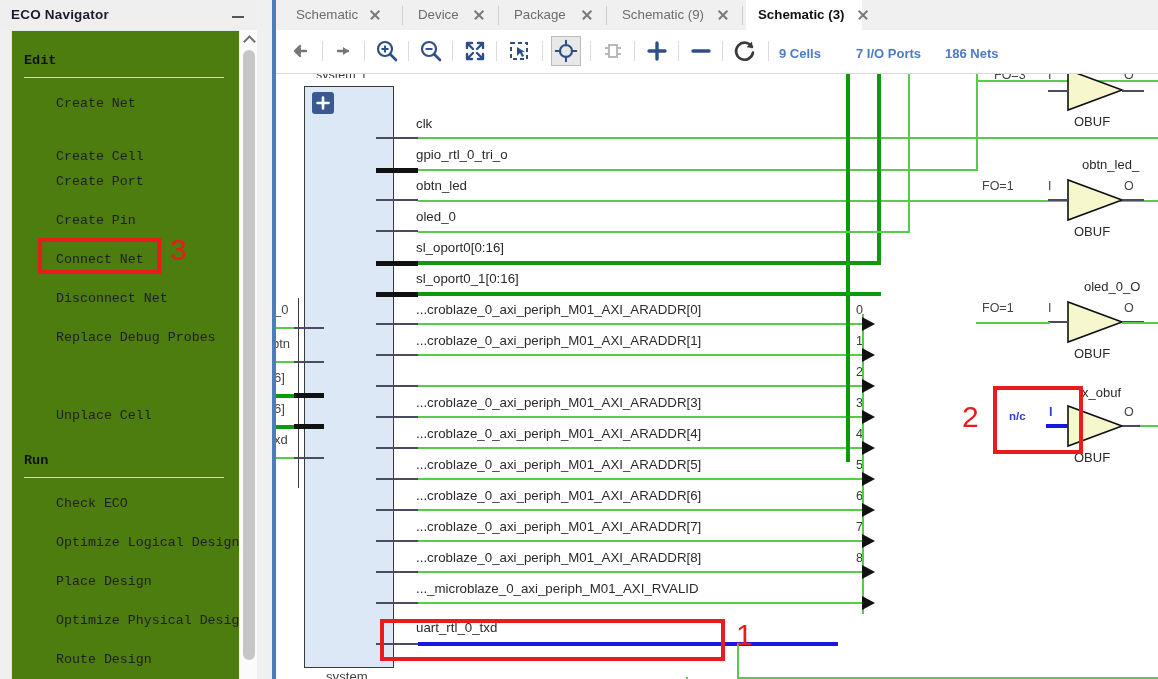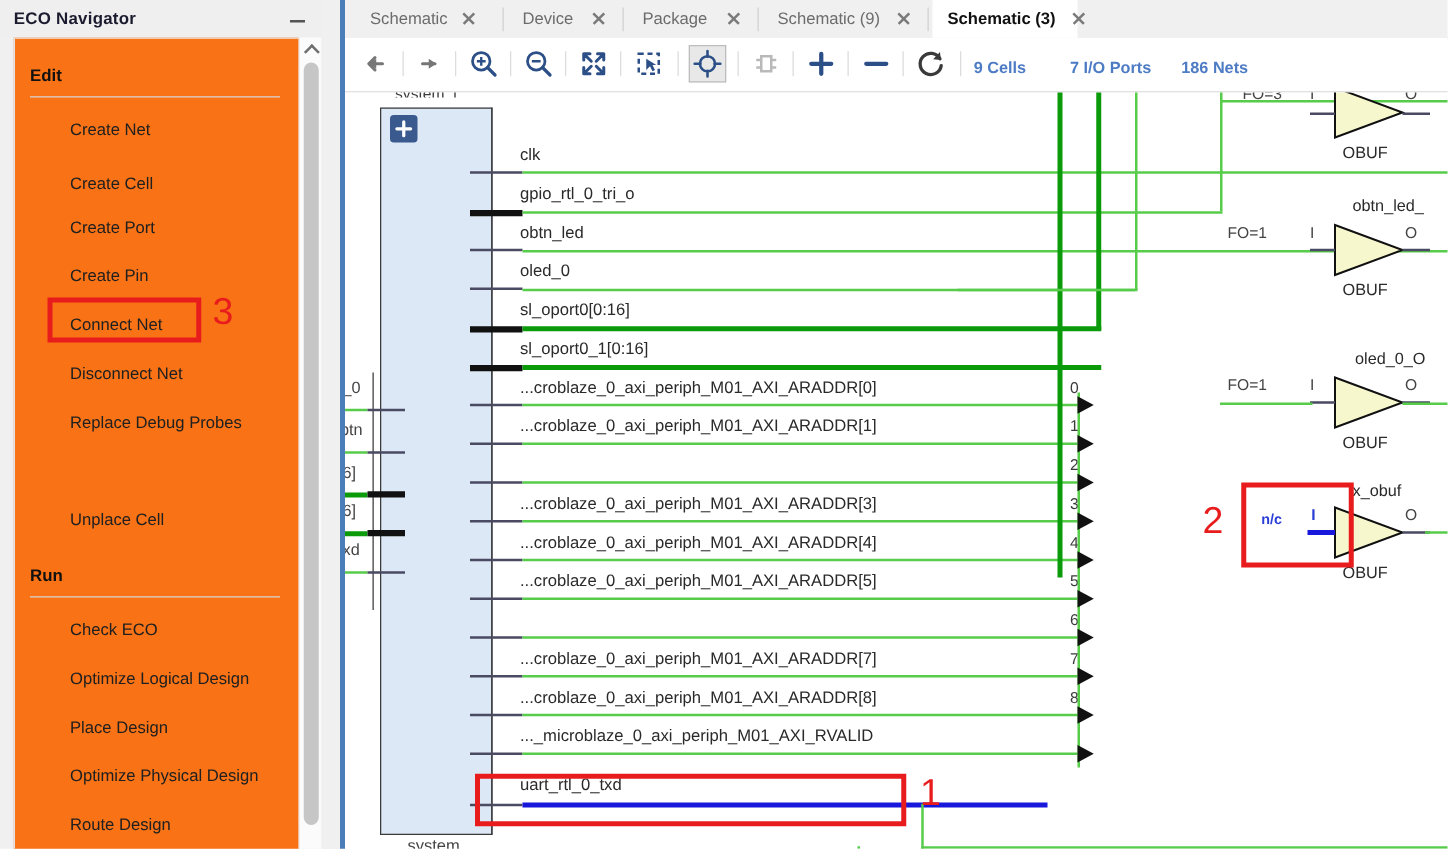--- a/index.html
+++ b/index.html
@@ -8,21 +8,21 @@
     font-family:"Liberation Sans", sans-serif;
     font-size:13px;color:#1a1a1a;background:#ffffff;
     position:relative;
   }
   
   #eco-panel{position:absolute;left:0;top:0;width:272px;height:679px;background:#f0f0f0;box-sizing:border-box;}
   #eco-header{position:absolute;left:0;top:0;width:272px;height:30px;background:#efefef;}
   #eco-title{position:absolute;left:11px;top:7px;font-size:13.5px;font-weight:bold;color:#1b1b2f;letter-spacing:.2px;}
   #eco-minimize{position:absolute;right:26px;top:8px;width:16px;height:14px;cursor:pointer;}
   #eco-minimize::after{content:"";position:absolute;left:2px;top:8px;width:12px;height:2px;background:#555;}
-  #eco-body{position:absolute;left:11px;top:30px;width:228px;height:649px;background:#f97316;border-left:1px solid #e3e3e3;border-top:1px solid #e9e9e9;box-sizing:border-box;overflow:hidden;}
+  #eco-body{position:absolute;left:11px;top:30px;width:228px;height:649px;background:#4d7c0f;border-left:1px solid #e3e3e3;border-top:1px solid #e9e9e9;box-sizing:border-box;overflow:hidden;font-family:Liberation Mono, monospace;}
   .eco-group{position:absolute;left:0;width:228px;}
   .eco-group-title{position:absolute;left:12px;font-size:13.5px;font-weight:bold;color:#111;}
   .eco-group-rule{position:absolute;left:12px;width:200px;height:1px;background:#d6d6d6;}
   .eco-item{position:absolute;left:0;width:228px;height:26px;cursor:pointer;}
   .eco-item span{position:absolute;left:44px;top:4px;font-size:13.3px;color:#202020;white-space:nowrap;}
   
   #eco-scroll{position:absolute;left:239px;top:30px;width:18px;height:649px;background:#fbfbfb;border-left:1px solid #ededed;}
   #eco-scroll-up{position:absolute;left:0;top:0;width:18px;height:17px;cursor:pointer;}
   #eco-scroll-up::after{content:"";position:absolute;left:5px;top:7px;width:7px;height:7px;border-left:2px solid #6f6f6f;border-top:2px solid #6f6f6f;transform:rotate(45deg);}
   #eco-scroll-thumb{position:absolute;left:3px;top:20px;width:12px;height:610px;background:#c6c6c6;border-radius:6px;cursor:pointer;}
@@ -73,21 +73,21 @@
   </div>
   <div id="eco-body">
 
     <div class="eco-group" style="top:0;">
       <div class="eco-group-title" style="top:22px;">Edit</div>
       <div class="eco-group-rule" style="top:46px;"></div>
     </div>
     <div class="eco-item" style="top:61px;">
         <span>Create Net</span>
       </div>
-    <div class="eco-item" style="top:104px;">
+    <div class="eco-item" style="top:114px;">
         <span>Create Cell</span>
       </div>
     <div class="eco-item" style="top:139px;">
         <span>Create Port</span>
       </div>
     <div class="eco-item" style="top:178px;">
         <span>Create Pin</span>
       </div>
     <div class="eco-item" style="top:217px;">
         <span>Connect Net</span>
@@ -330,20 +330,21 @@
     <div class="netlabel" style="left:140px;top:352px;">...croblaze_0_axi_periph_M01_AXI_ARADDR[4]</div>
     <div class="pinstub" style="left:100px;top:373px;width:42px;"></div>
     <div class="wire-g" style="left:142px;top:373px;width:444px;height:2px;"></div>
     <div class="idxnum" style="left:580px;top:353px;">4</div>
 
     <div class="netlabel" style="left:140px;top:383px;">...croblaze_0_axi_periph_M01_AXI_ARADDR[5]</div>
     <div class="pinstub" style="left:100px;top:404px;width:42px;"></div>
     <div class="wire-g" style="left:142px;top:404px;width:444px;height:2px;"></div>
     <div class="idxnum" style="left:580px;top:384px;">5</div>
 
+    <div class="netlabel" style="left:140px;top:414px;">...croblaze_0_axi_periph_M01_AXI_ARADDR[6]</div>
     <div class="pinstub" style="left:100px;top:435px;width:42px;"></div>
     <div class="wire-g" style="left:142px;top:435px;width:444px;height:2px;"></div>
     <div class="idxnum" style="left:580px;top:415px;">6</div>
 
     <div class="netlabel" style="left:140px;top:445px;">...croblaze_0_axi_periph_M01_AXI_ARADDR[7]</div>
     <div class="pinstub" style="left:100px;top:466px;width:42px;"></div>
     <div class="wire-g" style="left:142px;top:466px;width:444px;height:2px;"></div>
     <div class="idxnum" style="left:580px;top:446px;">7</div>
 
     <div class="netlabel" style="left:140px;top:476px;">...croblaze_0_axi_periph_M01_AXI_ARADDR[8]</div>

